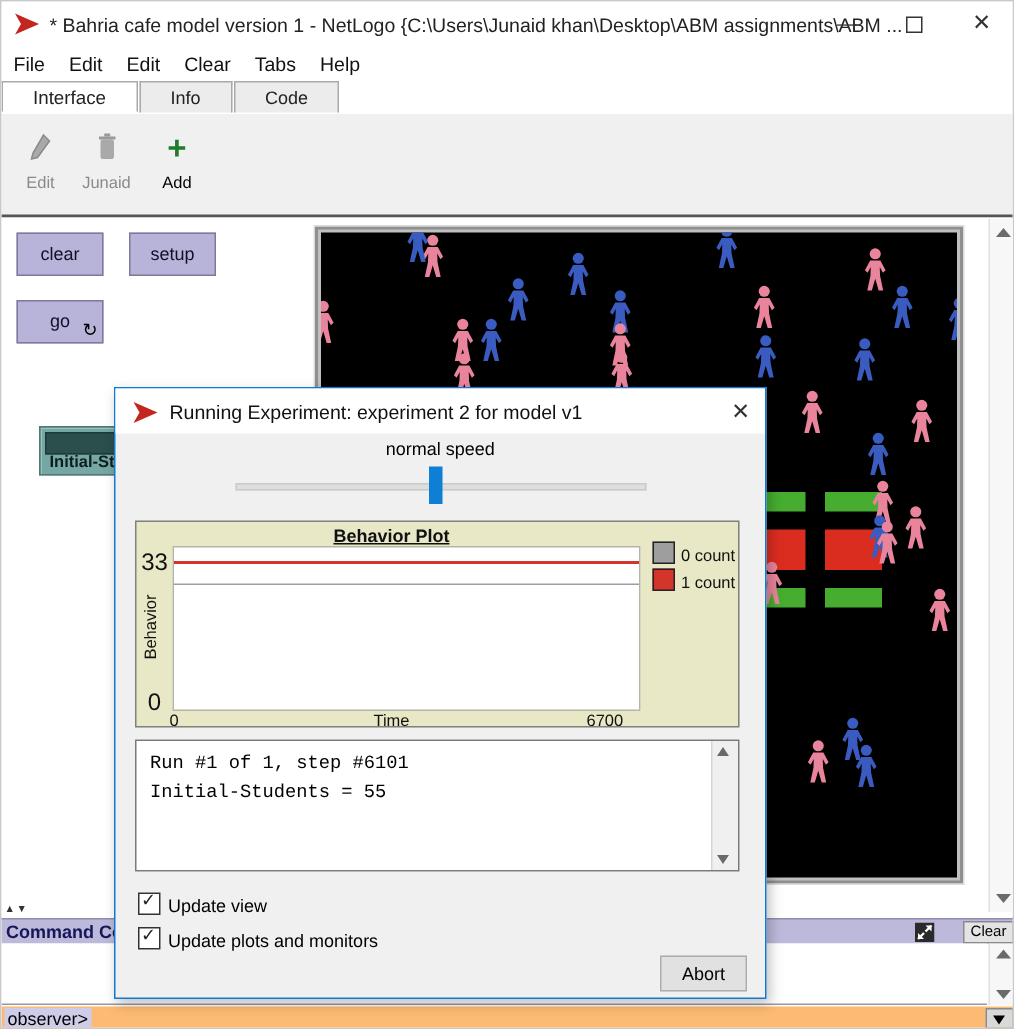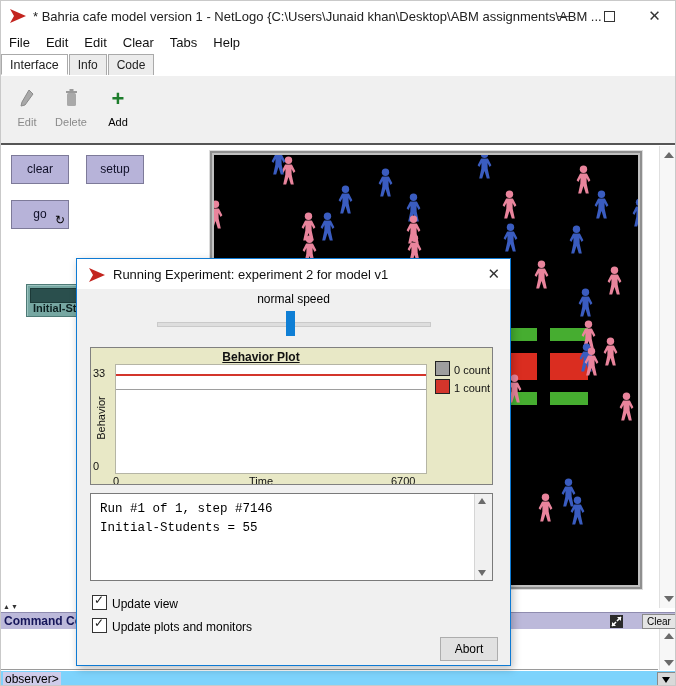--- a/index.html
+++ b/index.html
@@ -13,21 +13,21 @@
   .win-btn{position:absolute;top:0;width:45px;height:30px;text-align:center;line-height:30px;color:#333;font-size:13px;}
   .wb-min{right:90px;} .wb-max{right:45px;} .wb-close{right:0;font-size:15px;}
   .wb-max .sq{display:inline-block;width:9px;height:9px;border:1px solid #333;vertical-align:middle;}
 
   
   .menubar{position:absolute;left:0;top:30px;width:676px;height:23px;background:#fff;}
   .menu-item{display:inline-block;padding:4px 8px;font-size:13px;color:#111;}
 
   
   .tabbar{position:absolute;left:0;top:53px;width:676px;height:22px;background:#fff;border-bottom:1px solid #bbb;}
-  .tab{display:inline-block;height:21px;line-height:21px;padding:0 8px;font-size:12px;background:#ececec;
+  .tab{display:inline-block;height:21px;line-height:21px;padding:0 20px;font-size:12px;background:#ececec;
        border:1px solid #aaa;border-bottom:none;margin-right:1px;color:#222;box-sizing:border-box;}
   .tab.active{background:#fff;font-size:12.5px;border-bottom:1px solid #fff;position:relative;top:0px;}
 
   
   .toolbar{position:absolute;left:0;top:75px;width:676px;height:69px;background:#f0f0f0;border-bottom:2px solid #555;box-sizing:border-box;}
   .tool-ico-btn{position:absolute;top:12px;text-align:center;color:#8a8a8a;font-size:11px;}
   .tool-ico-btn .glyph{display:block;height:24px;margin-bottom:4px;}
   .add-label{color:#000;}
   .plus{font-size:22px;font-weight:bold;color:#1d7d2c;line-height:22px;}
   .widget-dd{position:absolute;left:143px;top:96px;width:84px;height:27px;background:#fff;border:1px solid #7a7a7a;box-sizing:border-box;}
@@ -80,40 +80,40 @@
   .sb-down{border-top:6px solid #6a6a6a;}
 
   
   .splitter{position:absolute;left:2px;top:602px;font-size:7px;color:#333;letter-spacing:1px;}
   .cc-bar{position:absolute;left:0;top:611px;width:676px;height:17px;background:#bcb9da;border-top:1px solid #8f8caf;box-sizing:border-box;}
   .cc-title{position:absolute;left:3px;top:1px;font-size:12px;font-weight:bold;color:#16165a;white-space:nowrap;}
   .cc-expand{position:absolute;left:609px;top:2px;width:13px;height:13px;}
   .cc-clear{position:absolute;left:641px;top:1px;width:34px;height:15px;background:#e4e4e4;border:1px solid #8a8a8a;
             font-size:10px;text-align:center;line-height:13px;box-sizing:border-box;}
   .cc-output{position:absolute;left:0;top:628px;width:657px;height:41px;background:#fff;border-bottom:1px solid #9a9a9a;box-sizing:border-box;}
-  .prompt-line{position:absolute;left:0;top:670px;width:676px;height:16px;background:#7dd3fc;}
+  .prompt-line{position:absolute;left:0;top:670px;width:676px;height:16px;background:#fdba74;}
   .prompt{position:absolute;left:2px;top:1px;font-size:12px;background:#cfccea;padding:0 2px;}
   .prompt-dd{position:absolute;right:1px;top:1px;width:19px;height:14px;background:#d9d9d9;border:1px solid #8a8a8a;box-sizing:border-box;}
   .prompt-dd::after{content:"";position:absolute;left:4px;top:4px;border-left:4px solid transparent;border-right:4px solid transparent;border-top:6px solid #000;}
 
   
   .dialog{position:absolute;left:75px;top:257px;width:435px;height:408px;background:#f0f0f0;
           border:1px solid #0e7ad3;box-shadow:2px 3px 8px rgba(0,0,0,.25);box-sizing:border-box;z-index:50;}
   .dlg-titlebar{position:absolute;left:0;top:0;width:100%;height:30px;background:#fff;}
   .dlg-title{position:absolute;left:36px;top:8px;font-size:13px;color:#111;white-space:nowrap;}
   .dlg-close{position:absolute;right:10px;top:6px;font-size:15px;color:#333;}
   .dlg-speed-label{position:absolute;left:0;top:33px;width:100%;text-align:center;font-size:12px;}
   .dlg-track{position:absolute;left:80px;top:63px;width:272px;height:3px;background:#dedede;border:1px solid #cacaca;}
   .dlg-handle{position:absolute;left:209px;top:52px;width:9px;height:25px;background:#0f7fd5;}
 
   .plot-panel{position:absolute;left:13px;top:88px;width:403px;height:138px;background:#e8e8c6;border:1px solid #808080;box-sizing:border-box;overflow:hidden;}
   .plot-title{position:absolute;left:0;top:2px;width:340px;text-align:center;font-weight:bold;font-size:12px;color:#111;text-decoration:underline;}
   .plot-area{position:absolute;left:24px;top:16px;width:312px;height:110px;background:#fff;border:1px solid #b5b5a5;box-sizing:border-box;}
   .plot-line{position:absolute;left:0;width:100%;height:2px;}
-  .ytick{position:absolute;width:20px;text-align:left;font-size:11px;color:#111;}
+  .ytick{position:absolute;width:20px;text-align:center;font-size:16px;color:#111;}
   .ytick-max{left:2px;top:19px;} .ytick-min{left:2px;top:112px;}
   .ylab{position:absolute;left:-45px;top:64px;width:110px;text-align:center;font-size:11px;color:#111;transform:rotate(-90deg);}
   .xtick{position:absolute;top:127px;font-size:11px;color:#111;}
   .xtick-min{left:22px;} .xtick-max{left:300px;} .xlab{left:0;width:340px;text-align:center;}
   .legend{position:absolute;left:344px;top:13px;}
   .legend-row{position:relative;height:18px;white-space:nowrap;}
   .legend-swatch{display:inline-block;width:13px;height:13px;border:1px solid #222;vertical-align:-2px;margin-right:4px;}
   .legend-label{font-size:11px;color:#111;}
 
   .dlg-output{position:absolute;left:13px;top:234px;width:403px;height:88px;background:#fff;border:1px solid #7a7a7a;box-sizing:border-box;}
@@ -152,21 +152,21 @@
       <span>Edit</span>
     </div>
     <div class="tool-ico-btn" style="left:50px;width:40px;">
       <span class="glyph">
         <svg width="15" height="20" viewBox="0 0 15 20">
             <rect x="3" y="5" width="9" height="13" rx="1.5" fill="#a9a9a9"></rect>
             <rect x="2" y="3" width="11" height="2" fill="#9a9a9a"></rect>
             <rect x="5.5" y="1" width="4" height="2" fill="#9a9a9a"></rect>
           </svg>
       </span>
-      <span>Delete</span>
+      <span>Junaid</span>
     </div>
     <div class="tool-ico-btn add-label" style="left:102px;width:30px;">
       <span class="glyph plus">+</span>
       <span>Add</span>
     </div>
     <div class="widget-dd">
       <span class="abc-badge">abc</span>
       <span class="dd-label">Button</span>
       <span class="dd-arrow"></span>
     </div>
@@ -383,21 +383,21 @@
       <div class="xtick xtick-min">0</div>
       <div class="xtick xlab">Time</div>
       <div class="xtick xtick-max">6700</div>
       <div class="legend" id="plot-legend">
           <div class="legend-row"><span class="legend-swatch" style="background:#9e9e9e"></span><span class="legend-label">0 count turtles with ...</span></div>
           <div class="legend-row"><span class="legend-swatch" style="background:#d3352b"></span><span class="legend-label">1 count turtles with ...</span></div>
         </div>
     </div>
 
     <div class="dlg-output">
-      <div class="lines" id="dlg-lines"><div class="">Run #1 of 1, step #7146</div><div class="">Initial-Students = 55</div></div>
+      <div class="lines" id="dlg-lines"><div class="">Run #1 of 1, step #6101</div><div class="">Initial-Students = 55</div></div>
       <div class="dlg-scroll">
         <span class="sb-arrow sb-up" style="top:4px;left:3px;border-left-width:4px;border-right-width:4px;"></span>
         <span class="sb-arrow sb-down" style="bottom:4px;left:3px;border-left-width:4px;border-right-width:4px;"></span>
       </div>
     </div>
 
     <div id="dlg-checks">
         <div class="dlg-chk-row" style="top: 336px;"><span class="chk"></span><span>Update view</span></div>
         <div class="dlg-chk-row" style="top: 359px;"><span class="chk"></span><span>Update plots and monitors</span></div>
       </div>

